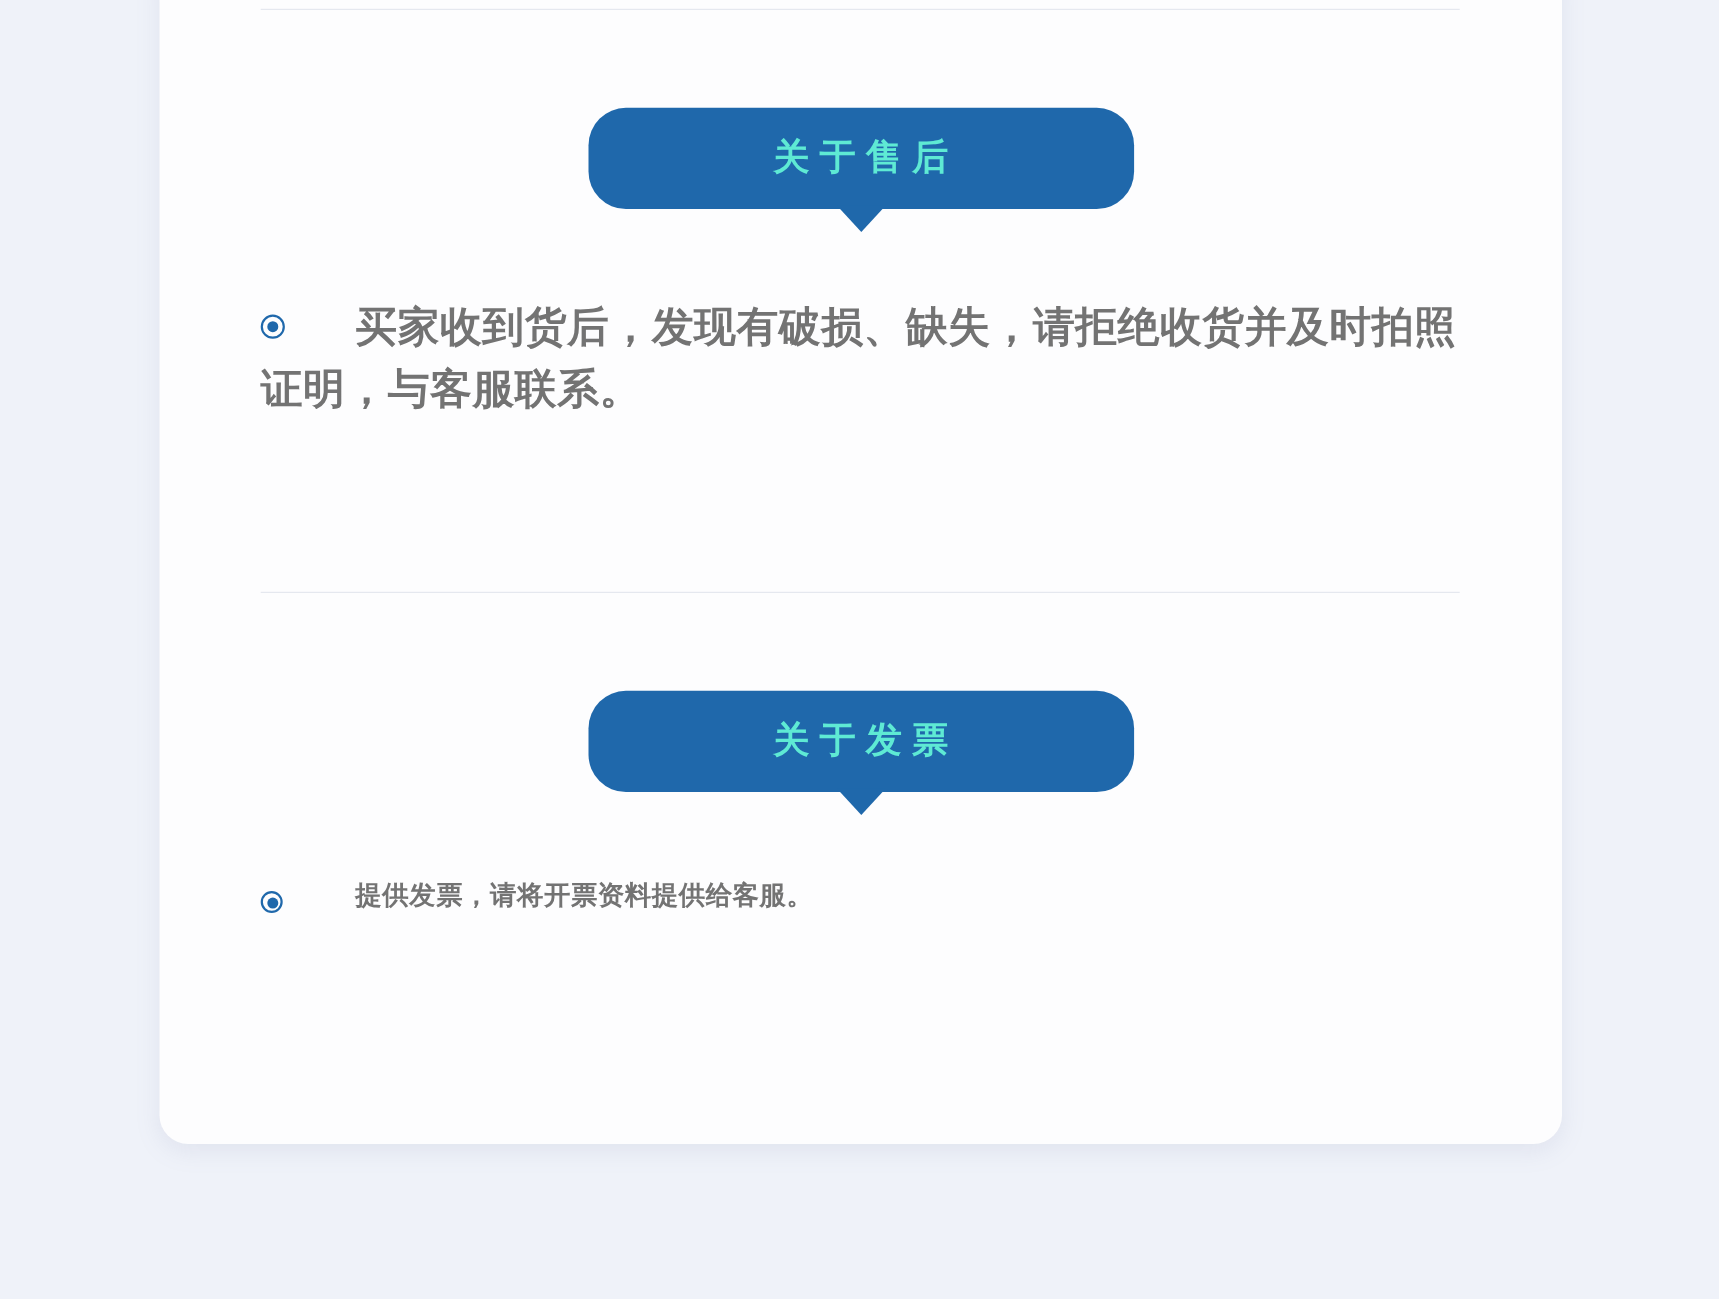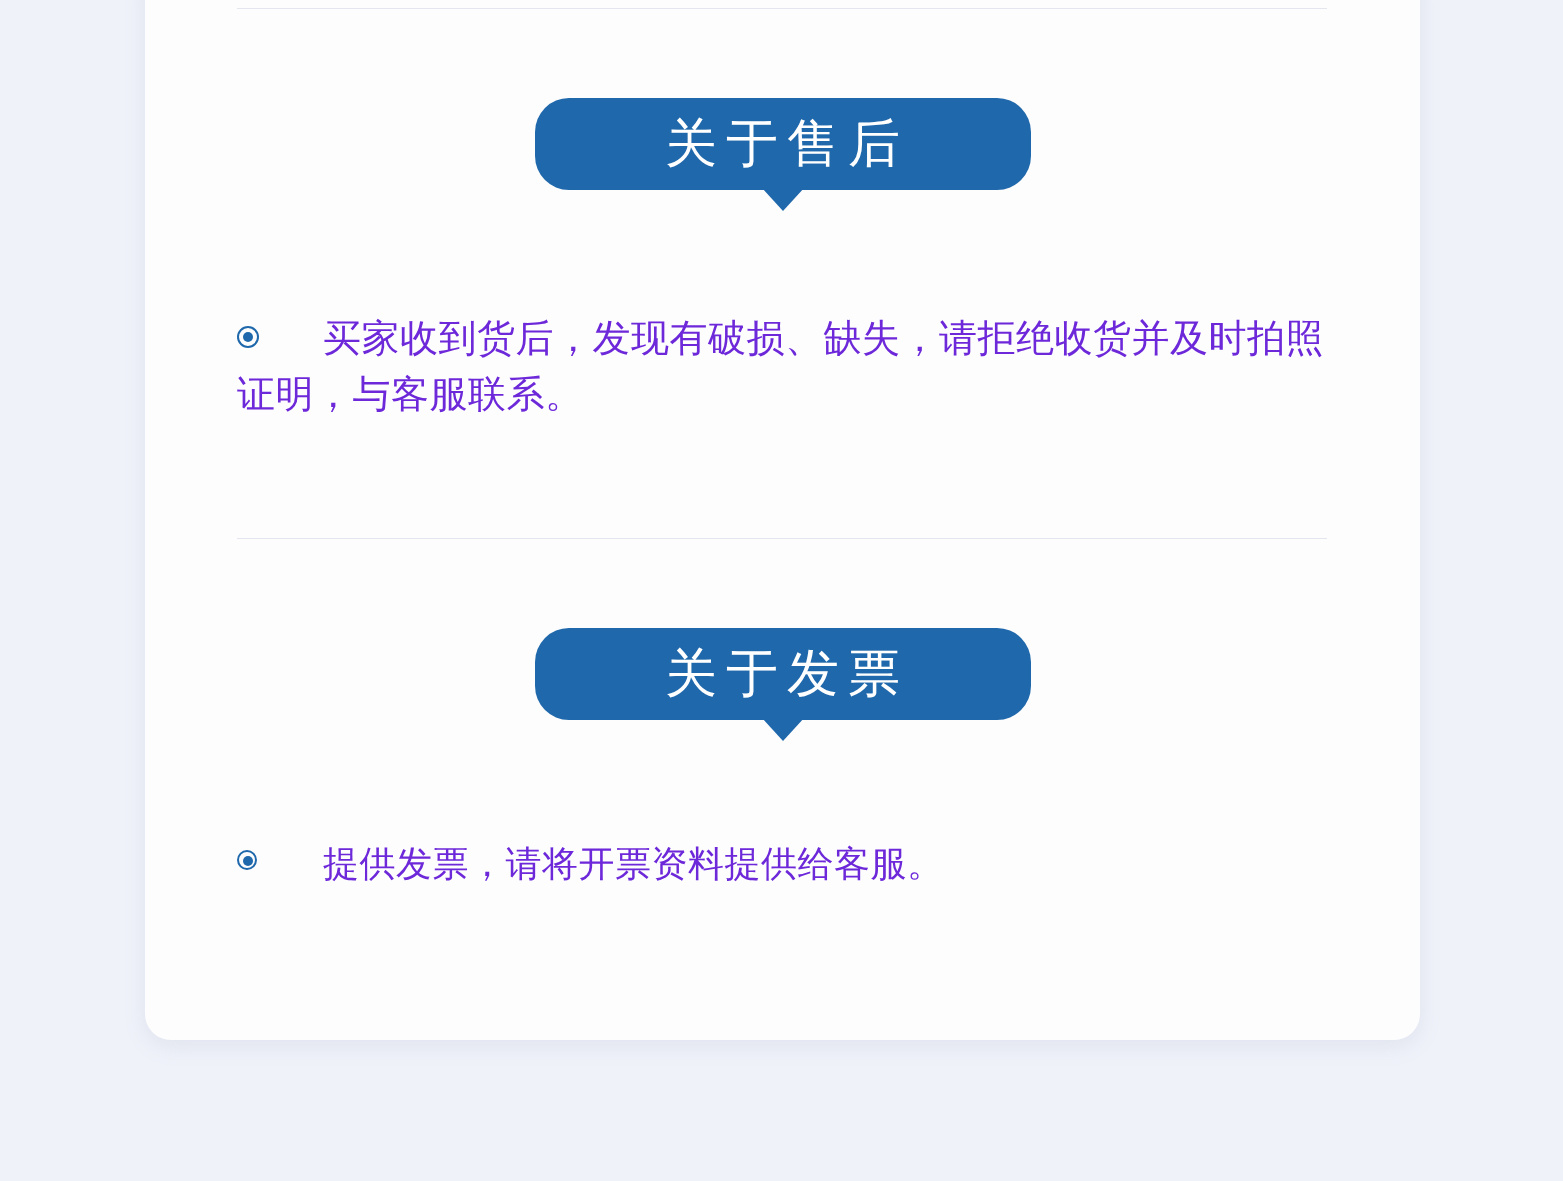--- a/index.html
+++ b/index.html
@@ -69,23 +69,23 @@
     position: relative;
     display: inline-block;
     min-width: 496px;
     padding: 16px 40px 18px;
     background: #1f68ab;
     border-radius: 34px;
     box-sizing: border-box;
   }
   .banner-text {
     display: block;
-    color: #ffffff;
-    font-size: 52px;
-    font-weight: normal;
+    color: #5eead4;
+    font-size: 33px;
+    font-weight: bold;
     letter-spacing: 9px;
     line-height: 58px;
     text-indent: 9px;
     white-space: nowrap;
   }
   .banner::after {
     content: "";
     position: absolute;
     left: 50%;
     bottom: -21px;
@@ -129,31 +129,30 @@
     left: 4px;
     top: 4px;
     width: 10px;
     height: 10px;
     border-radius: 50%;
     background: #1f68ab;
   }
 
   .item-text {
     display: block;
-    color: #6d28d9;
+    color: #737373;
     font-size: 38px;
-    font-weight: normal;
+    font-weight: bold;
     line-height: 1.48;
     letter-spacing: 0.5px;
     text-indent: 86px;
-    margin-top: 40px;
   }
   .list.s2 .item { margin-bottom: 14px; }
   .list.s2 .bullet { top: 12px; width: 20px; height: 20px; }
-  .list.s2 .item-text { font-size: 36px; line-height: 1.42; }
+  .list.s2 .item-text { font-size: 24px; line-height: 1.42; }
 </style>
 </head>
 <body>
 
 <div class="page">
   <div class="card">
     <div class="card-inner">
 
       <div class="divider top"></div>
 

